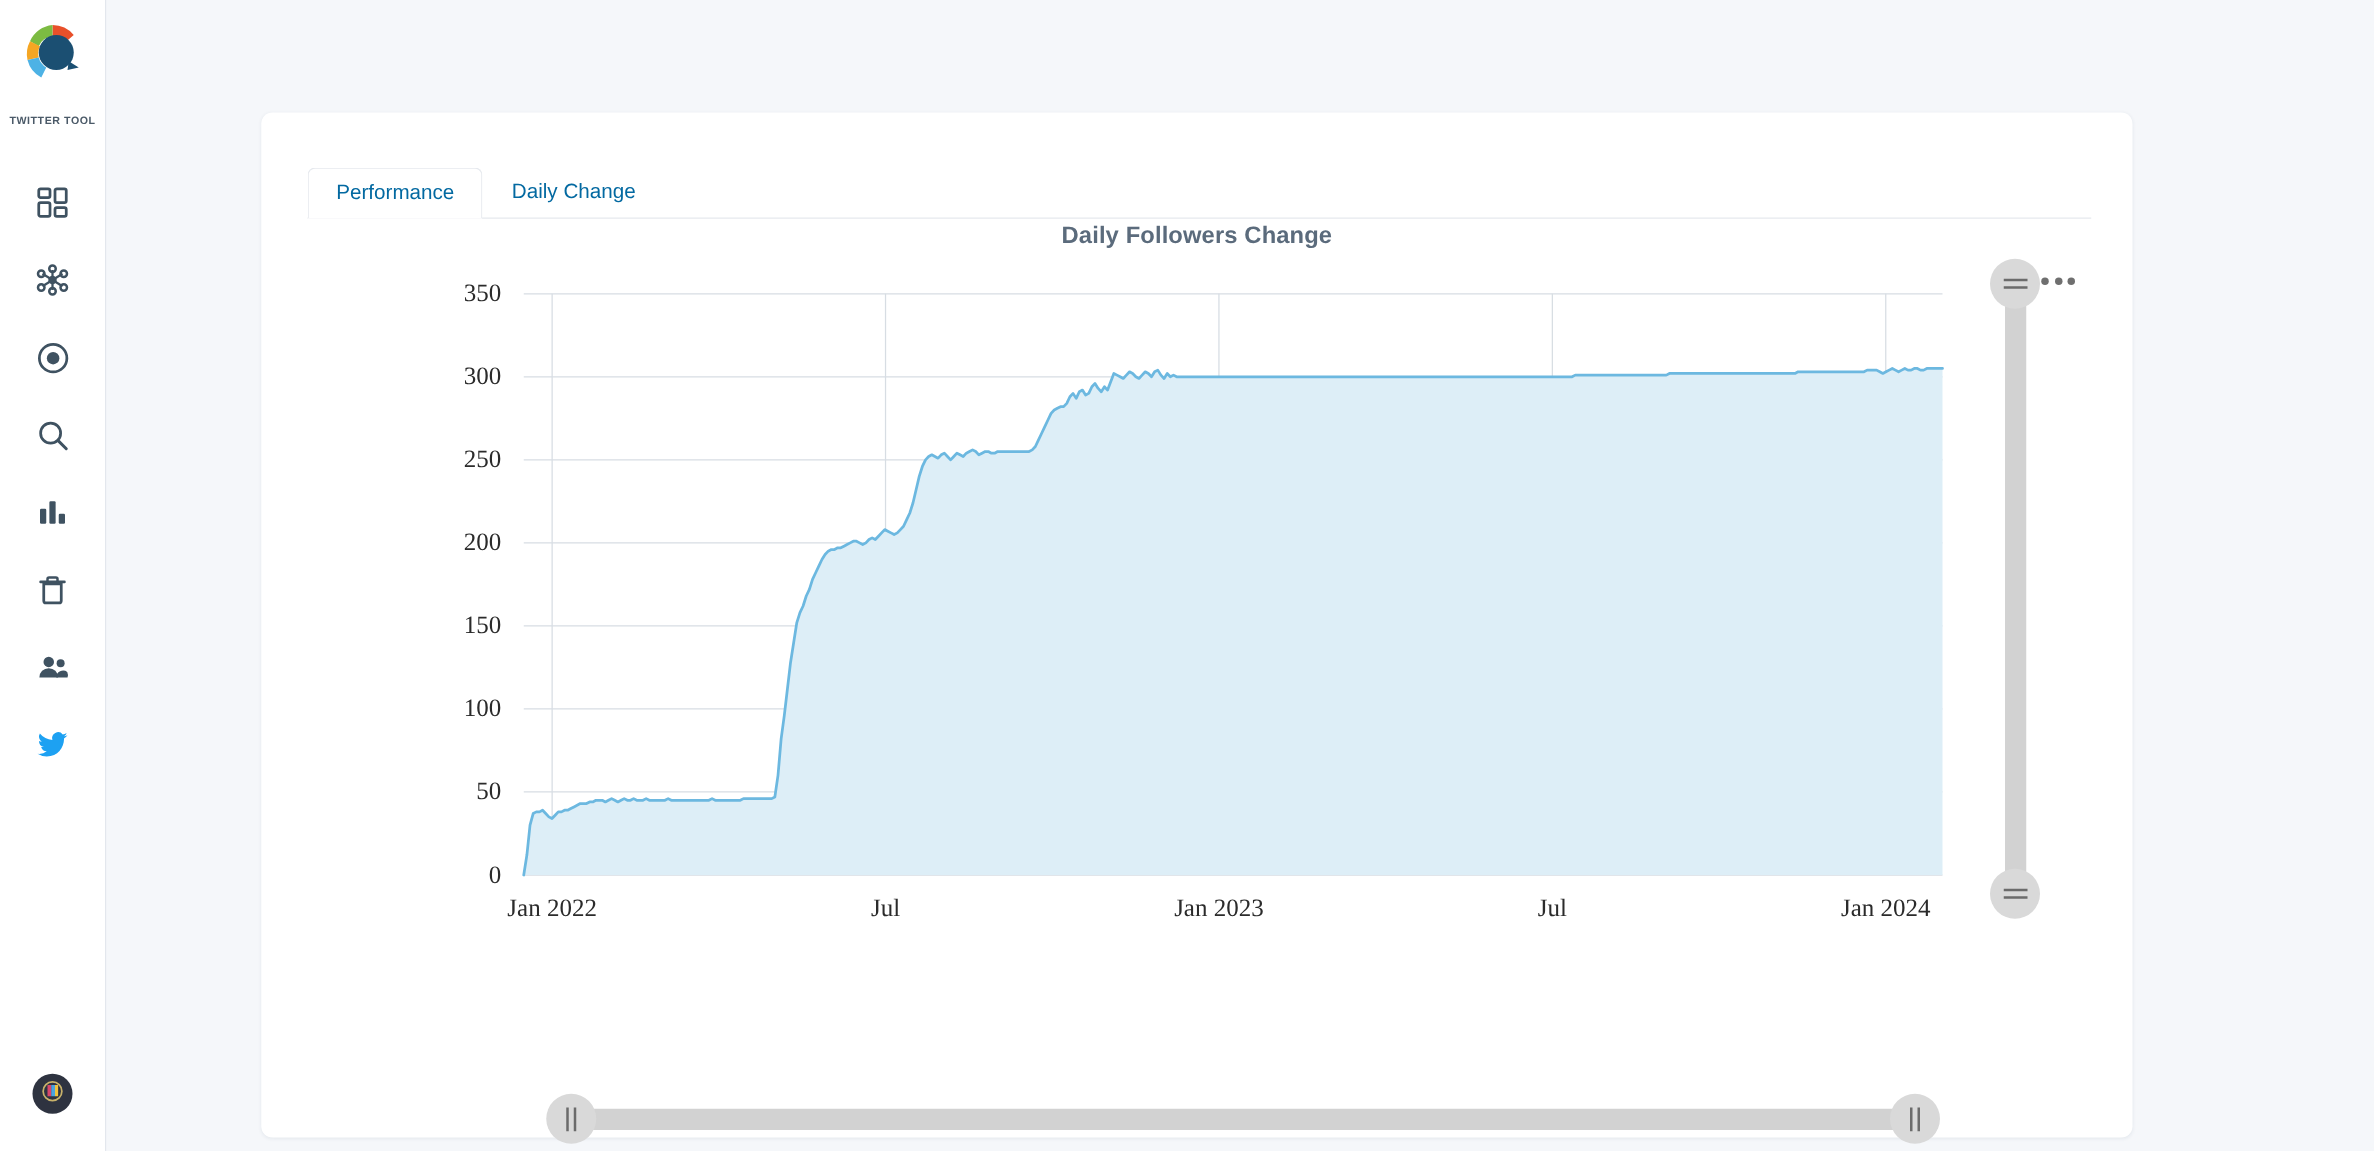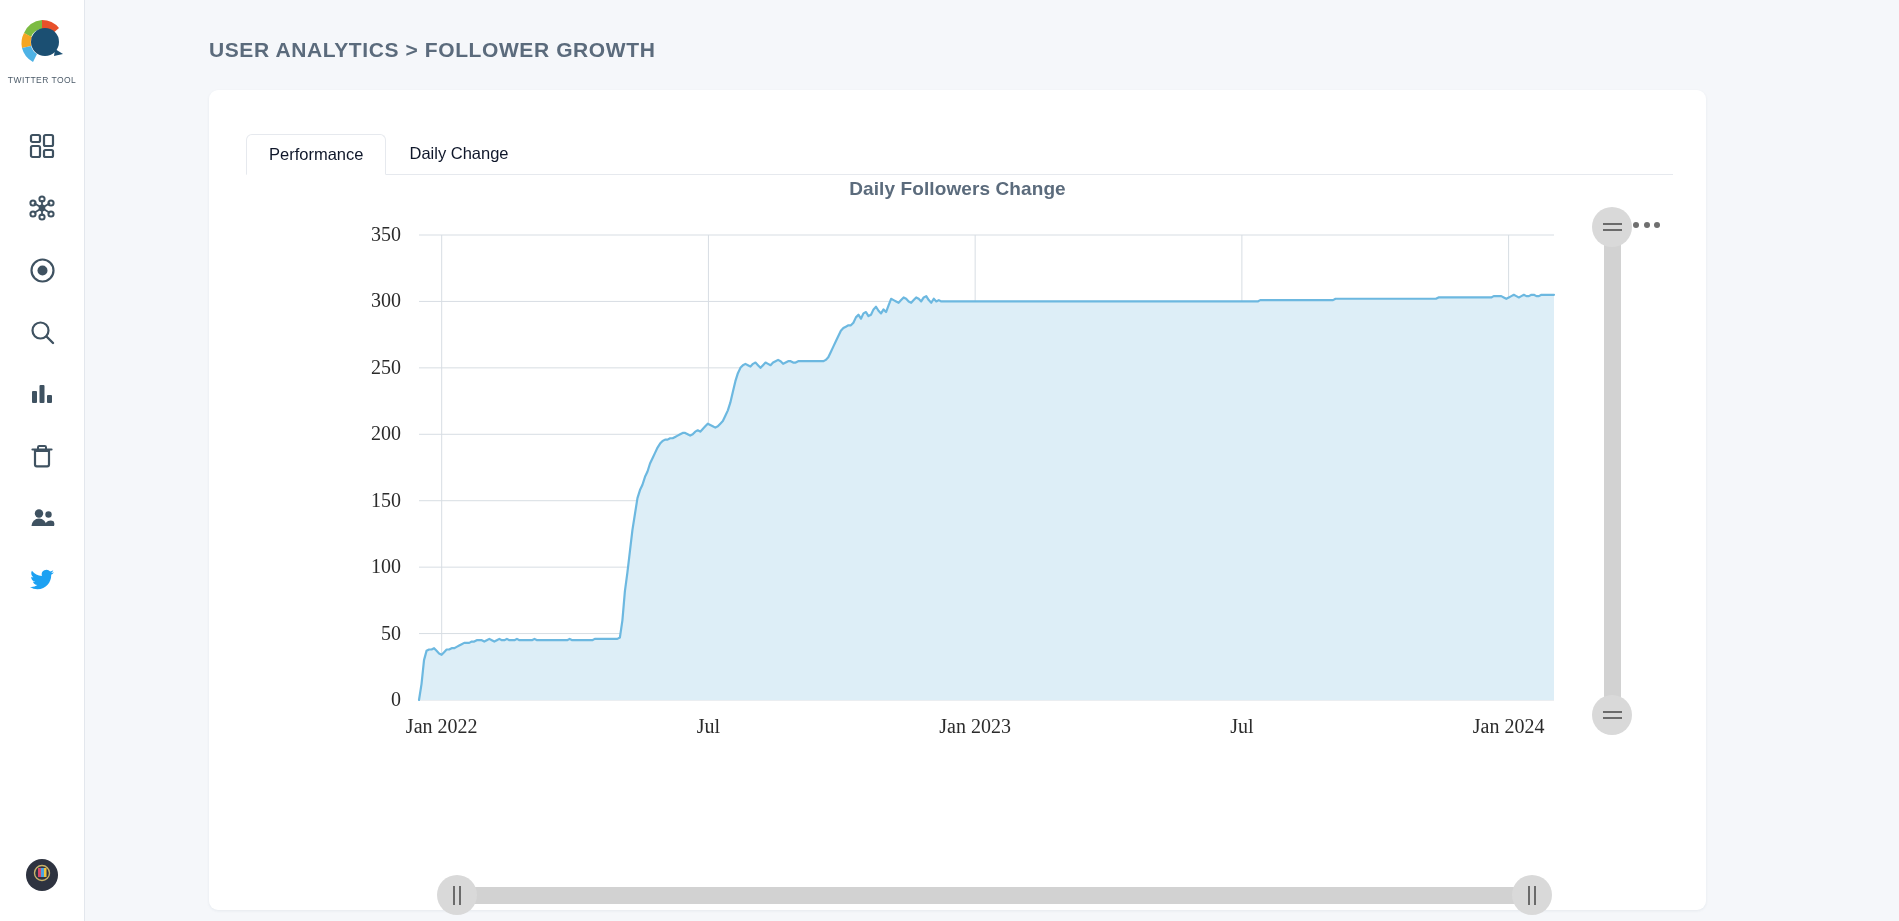--- a/index.html
+++ b/index.html
@@ -16,22 +16,22 @@
     width: 85px; height: 921px;
     background: #ffffff;
     border-right: 1px solid #e3e7ed;
     display: flex; flex-direction: column; align-items: center;
     flex: 0 0 85px;
     position: relative;
   }
   .brand { margin-top: 16px; display: flex; flex-direction: column; align-items: center; }
   .brand-logo { width: 52px; height: 52px; }
   .brand-name {
-    margin-top: 7px;
-    font-size: 8.5px; letter-spacing: .45px; font-weight: 400;
+    margin-top: 23px;
+    font-size: 8.5px; letter-spacing: .45px; font-weight: 700;
     color: #4b5a68; text-align: center;
   }
   .nav { margin-top: 30px; display: flex; flex-direction: column; align-items: center; gap: 0; width: 100%; }
   .nav-item {
     width: 100%; height: 62px;
     display: flex; align-items: center; justify-content: center;
     cursor: pointer;
   }
   .nav-item svg { display: block; }
   .avatar-wrap { position: absolute; bottom: 30px; left: 0; width: 100%; display: flex; justify-content: center; }
@@ -60,21 +60,21 @@
   
   .tabs {
     position: absolute; left: 37px; top: 38px;
     display: flex; align-items: flex-end;
     width: 1427px;
     border-bottom: 1px solid #e6e9ee;
     height: 47px;
   }
   .tab {
     padding: 11px 22px 12px 22px;
-    font-size: 16.5px; color: #0f172a;
+    font-size: 16.5px; color: #0369a1;
     cursor: pointer; background: transparent;
     border: 1px solid transparent;
     line-height: 1;
     margin-top: 16px;
   }
   .tab.active {
     border: 1px solid #e6e9ee;
     border-bottom-color: #ffffff;
     border-radius: 6px 6px 0 0;
     background: #ffffff;
@@ -236,21 +236,20 @@
           <rect x="9" y="6" width="3" height="9" fill="#d8466a"></rect>
           <rect x="12" y="6" width="3" height="9" fill="#4aa3df"></rect>
           <rect x="15" y="6" width="2.5" height="9" fill="#f0c23c"></rect>
         </svg>
       </div>
     </div>
   </div>
 
   <div class="main">
 
-    <div class="breadcrumb">USER ANALYTICS &gt; FOLLOWER GROWTH</div>
 
     <div class="card">
 
       <div class="tabs">
         <div class="tab active">Performance</div>
         <div class="tab">Daily Change</div>
       </div>
 
       <div class="chart-title">Daily Followers Change</div>
 

